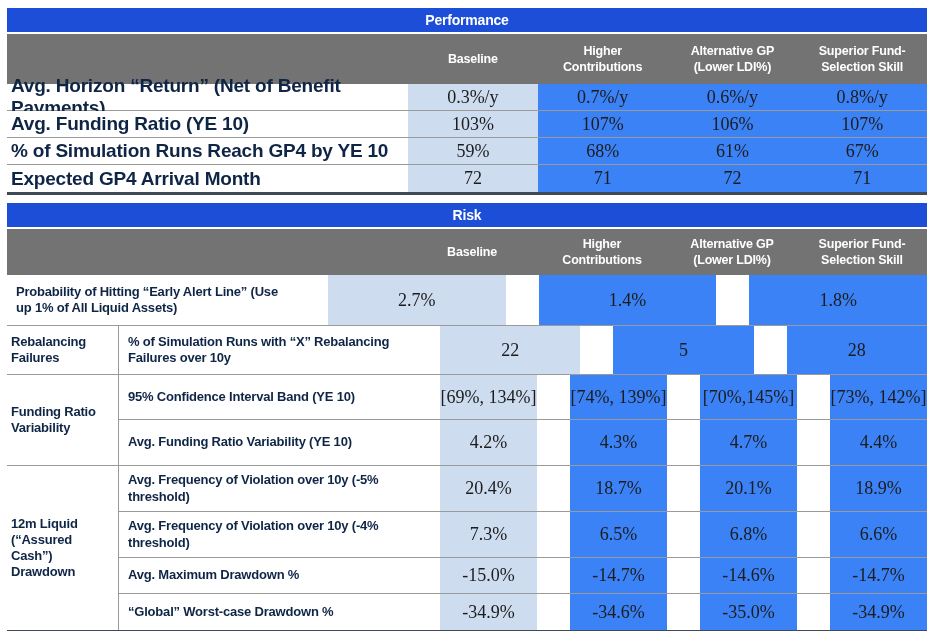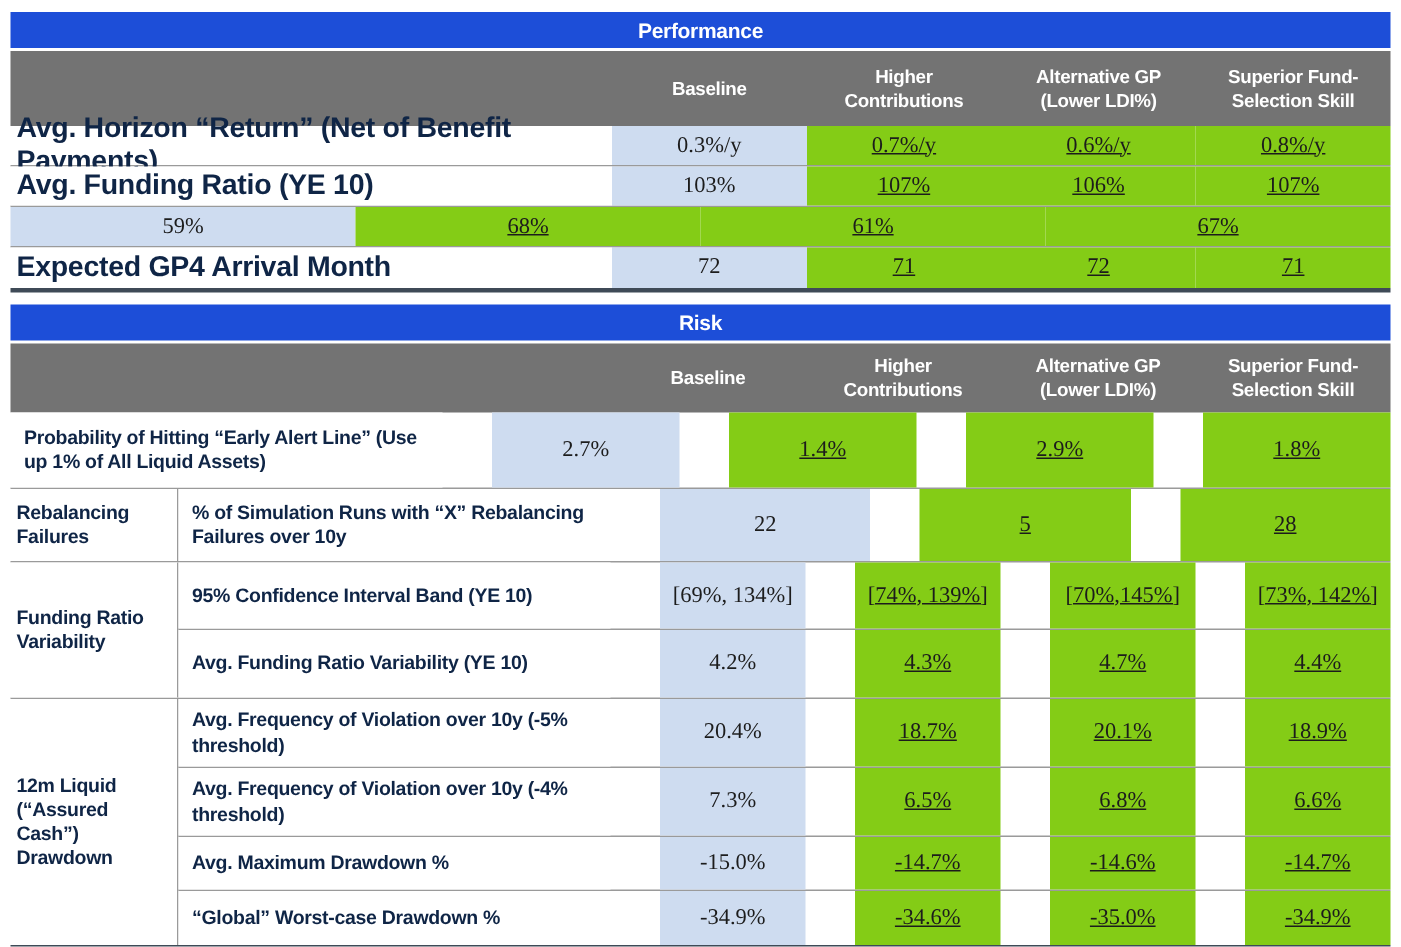--- a/index.html
+++ b/index.html
@@ -37,24 +37,24 @@
   
   .p-row { display:flex; height:27px; border-bottom:1px solid #9a9a9a; }
   .p-row:last-child { border-bottom:none; }
   .p-label {
     width:401px; display:flex; align-items:center;
     font-weight:bold; font-size:19px; letter-spacing:-0.2px;
     color:#0f2546; padding-left:4px; background:#ffffff;
   }
   .cell {
     flex:1; display:flex; align-items:center; justify-content:center;
-    font-family:"Liberation Serif", serif; font-size:15px; color:#1c1c1c;
+    font-family:"Liberation Serif", serif; font-size:18px; color:#1c1c1c;
   }
   .bg-base { background:#cedcf0; }
-  .bg-scen { background:#84cc16;text-decoration:underline; }
+  .bg-scen { background:#3b82f6; }
   .perf { border-bottom:3px solid #3f4a57; }
 
   
   .risk { border-bottom:3px solid #3f4a57; margin-top:8px; }
   .group { display:flex; border-bottom:1px solid #9a9a9a; }
   .group:last-child { border-bottom:none; }
   .g-cat {
     width:112px; border-right:1px solid #9a9a9a;
     display:flex; align-items:center;
     font-weight:bold; font-size:13px; letter-spacing:-0.2px;
@@ -95,20 +95,21 @@
       <div class="cell bg-scen">0.8%/y</div>
     </div>
     <div class="p-row">
       <div class="p-label">Avg. Funding Ratio (YE 10)</div>
       <div class="cell bg-base">103%</div>
       <div class="cell bg-scen">107%</div>
       <div class="cell bg-scen">106%</div>
       <div class="cell bg-scen">107%</div>
     </div>
     <div class="p-row">
+      <div class="p-label">% of Simulation Runs Reach GP4 by YE 10</div>
       <div class="cell bg-base">59%</div>
       <div class="cell bg-scen">68%</div>
       <div class="cell bg-scen">61%</div>
       <div class="cell bg-scen">67%</div>
     </div>
     <div class="p-row">
       <div class="p-label">Expected GP4 Arrival Month</div>
       <div class="cell bg-base">72</div>
       <div class="cell bg-scen">71</div>
       <div class="cell bg-scen">72</div>
@@ -126,21 +127,20 @@
       <div class="head-col">Alternative GP (Lower LDI%)</div>
       <div class="head-col">Superior Fund-Selection Skill</div>
     </div>
 
     <div class="group">
       <div class="g-rows">
         <div class="g-row h50">
           <div class="g-metric">Probability of Hitting “Early Alert Line” (Use up 1% of All Liquid Assets)</div>
           <div class="cell bg-base">2.7%</div>
           <div class="cell bg-scen">1.4%</div>
-          <div class="cell bg-scen">2.9%</div>
           <div class="cell bg-scen">1.8%</div>
         </div>
       </div>
     </div>
 
     <div class="group">
       <div class="g-cat">Rebalancing Failures</div>
       <div class="g-rows">
         <div class="g-row h48">
           <div class="g-metric">% of Simulation Runs with “X” Rebalancing Failures over 10y</div>

